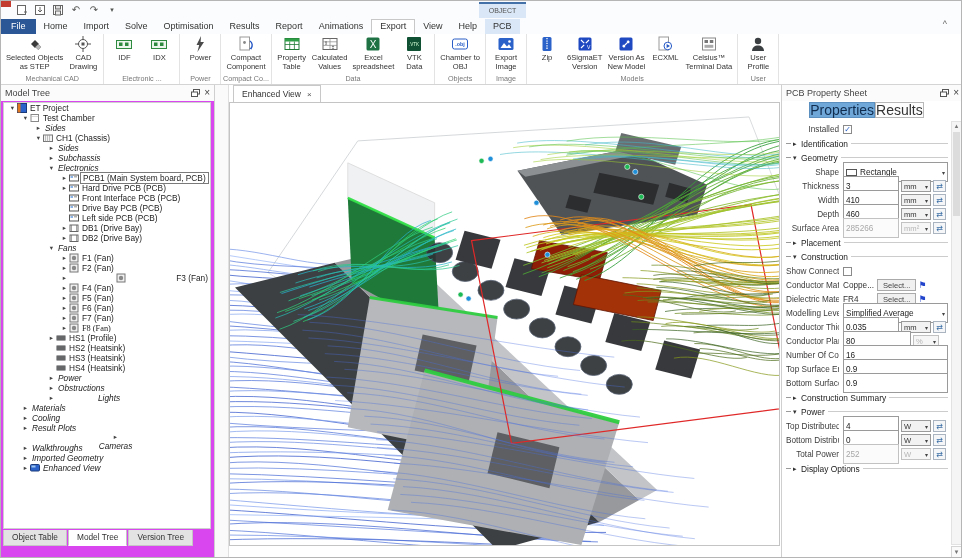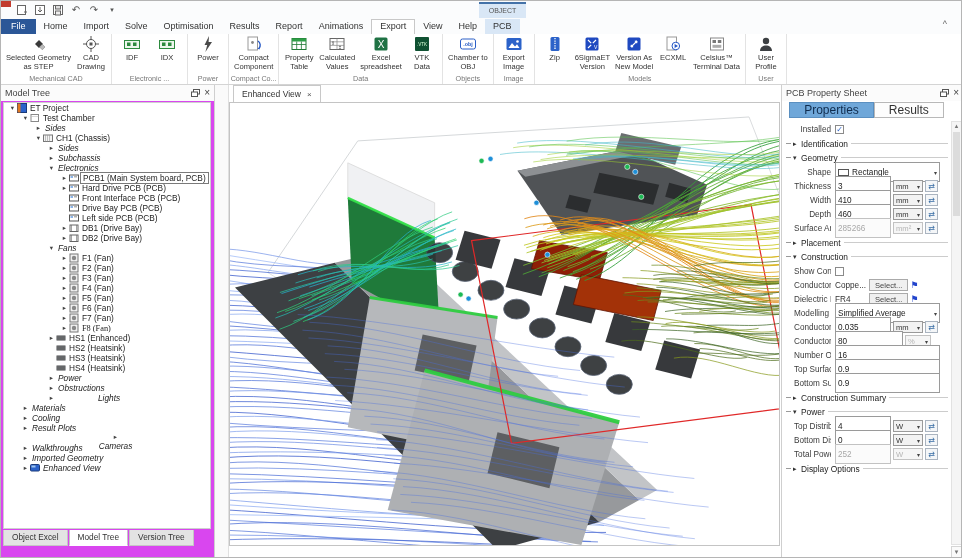--- a/index.html
+++ b/index.html
@@ -50,24 +50,24 @@
   #center{position:absolute;left:228px;top:0;width:552px;height:474px;background:#fff;}
   #doc-tabbar{position:absolute;left:0;top:0;right:0;height:17px;display:flex;align-items:flex-end;}
   .doc-tab{height:16px;display:flex;align-items:center;gap:6px;padding:0 8px;background:#fff;border:1px solid #c8c8c8;border-bottom:none;font-size:8.5px;color:#333;margin-left:4px;position:relative;z-index:2;}
   .doc-close{font-size:8px;color:#555;}
   #viewport{position:absolute;left:0;top:17px;right:1px;bottom:13px;border:1px solid #c4c4c4;background:#fff;overflow:hidden;box-sizing:border-box;}
   #scene{width:100%;height:100%;display:block;}
   #canvas-bottom{position:absolute;left:0;bottom:0;right:0;height:12px;background:#fff;}
   
   #right-panel{position:absolute;left:780px;top:0;width:182px;height:474px;background:#fff;border-left:1px solid #cfcfcf;box-sizing:border-box;}
   #rp-tabs{position:absolute;left:0;top:17px;right:12px;height:16px;display:flex;justify-content:center;gap:0;}
-  .rptab{height:14px;line-height:14px;padding:0 14px;font-size:12px;color:#333;background:#fdfdfd;border:1px solid #b8b8b8;}
+  .rptab{height:14px;line-height:14px;padding:0 0;font-size:14px;color:#333;background:#fdfdfd;border:1px solid #b8b8b8;}
   .rptab.active{background:#6fa7d9;border-color:#5a8fc0;color:#102c4e;}
   #rp-content{position:absolute;left:4px;top:36px;right:15px;bottom:2px;overflow:hidden;}
-  .prow{display:flex;align-items:center;height:12px;margin:2px 8px;}
+  .prow{display:flex;align-items:center;height:12px;margin:2px 0;}
   .plabel{flex:1;font-size:8.2px;color:#3c3c3c;text-align:right;margin-right:4px;white-space:nowrap;overflow:hidden;}
   .ctrl{width:105px;display:flex;align-items:center;gap:2px;flex:none;}
   .pin{box-sizing:border-box;height:20px;border:1px solid #9a9a9a;background:#fff;font-size:8.2px;color:#222;display:flex;align-items:center;padding:0 2px;overflow:hidden;}
   .v56{width:56px;}.v68{width:68px;}.v105{width:105px;}
   .dd{width:105px;justify-content:space-between;}
   .ddcaret{font-size:6px;color:#444;}
   .unit{box-sizing:border-box;height:12px;border:1px solid #9a9a9a;background:#f2f2f2;font-size:7.6px;color:#333;display:flex;align-items:center;justify-content:space-between;padding:0 2px;width:30px;flex:none;}
   .u26{width:26px;}
   .swap{width:13px;height:12px;box-sizing:border-box;border:1px solid #aab4c0;background:#f4f6f8;color:#3a6ea5;font-size:8px;display:flex;align-items:center;justify-content:center;flex:none;}
   .dis{color:#a8a8a8 !important;border-color:#c2c2c2 !important;background:#fbfbfb !important;}
@@ -149,21 +149,21 @@
     <div id="ribbon-groups">
         <div class="rgroup">
           <div class="rbtns">
             <div class="rbtn">
               <div class="ricon">
                 <svg width="18" height="18">
                   <path d="M5 9 9 5l4 4-4 4z" fill="#3a3a3a"></path>
                   <path d="M9.5 12l2.8-2.8L15 12l-2.7 2.8z" fill="#bbb" stroke="#777" stroke-width="0.5"></path>
                 </svg>
               </div>
-              <div class="rlabel">Selected Geometry
+              <div class="rlabel">Selected Objects
 as STEP</div>
             </div>
             <div class="rbtn">
               <div class="ricon">
                 <svg width="18" height="18">
                   <circle cx="9" cy="9" r="4.5" fill="none" stroke="#555"></circle>
                   <path d="M9 1v4M9 13v4M1 9h4M13 9h4" stroke="#555"></path>
                   <rect x="7.5" y="7.5" width="3" height="3" fill="#555"></rect>
                 </svg>
               </div>
@@ -534,21 +534,21 @@
           <div class="titem" style="padding-left: 56px;">
             <span class="tcaret">▸</span>
             <span class="ticon">
               <svg width="10" height="10">
                 <rect x="1" y="1" width="8" height="8" fill="#f0f0f0" stroke="#777"></rect>
                 <circle cx="5" cy="5" r="2.2" fill="#888"></circle>
               </svg>
             </span>
             <span class="tlabel">F2 (Fan)</span>
           </div>
-          <div class="titem" style="padding-left: 56px;">
+          <div class="titem" style="padding-left: 56px; justify-content: space-between;">
             <span class="tcaret">▸</span>
             <span class="ticon">
               <svg width="10" height="10">
                 <rect x="1" y="1" width="8" height="8" fill="#f0f0f0" stroke="#777"></rect>
                 <circle cx="5" cy="5" r="2.2" fill="#888"></circle>
               </svg>
             </span>
             <span class="tlabel">F3 (Fan)</span>
           </div>
           <div class="titem" style="padding-left: 56px;">
@@ -602,21 +602,21 @@
             <span class="tlabel">F8 (Fan)</span>
           </div>
           <div class="titem" style="padding-left: 43px;">
             <span class="tcaret">▸</span>
             <span class="ticon">
               <svg width="10" height="10">
                 <rect x="0.5" y="2.5" width="9" height="5" fill="#4a4d50"></rect>
                 <path d="M2 2.5v5M4 2.5v5M6 2.5v5M8 2.5v5" stroke="#9a9a9a" stroke-width="0.7"></path>
               </svg>
             </span>
-            <span class="tlabel">HS1 (Enhanced)</span>
+            <span class="tlabel">HS1 (Profile)</span>
           </div>
           <div class="titem" style="padding-left: 43px;">
             <span class="tcaret"></span>
             <span class="ticon">
               <svg width="10" height="10">
                 <rect x="0.5" y="2.5" width="9" height="5" fill="#4a4d50"></rect>
                 <path d="M2 2.5v5M4 2.5v5M6 2.5v5M8 2.5v5" stroke="#9a9a9a" stroke-width="0.7"></path>
               </svg>
             </span>
             <span class="tlabel">HS2 (Heatsink)</span>
@@ -682,21 +682,21 @@
             <span class="ticon">
               <svg width="10" height="10">
                 <rect x="0.5" y="1.5" width="9" height="6.5" rx="1" fill="#2b62c9" stroke="#1a3a7a"></rect>
                 <rect x="1.5" y="2.5" width="4" height="2" fill="#9cc4f0"></rect>
               </svg>
             </span>
             <span class="tlabel it">Enhanced View</span>
           </div>
         </div>
       <div id="left-tabs">
-          <div class="ltab">Object Excel</div>
+          <div class="ltab">Object Table</div>
           <div class="ltab active">Model Tree</div>
           <div class="ltab">Version Tree</div>
         </div>
     </div>
 
     <div id="v-split"></div>
 
     <div id="center">
       <div id="doc-tabbar">
         <div class="doc-tab">

